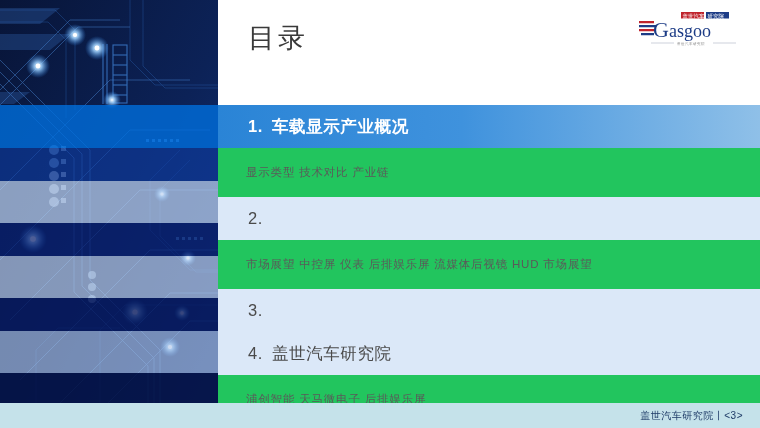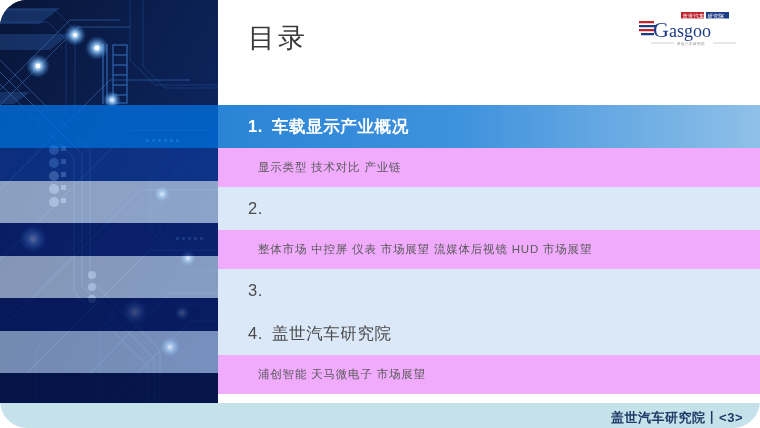--- a/index.html
+++ b/index.html
@@ -12,21 +12,20 @@
     height: 428px;
     overflow: hidden;
     font-family: "Liberation Sans", "DejaVu Sans", sans-serif;
   }
   .slide {
     position: relative;
     width: 760px;
     height: 428px;
     background: #ffffff;
     overflow: hidden;
-    border-radius: 27px;
   }
 
   
   .tech-panel {
     position: absolute;
     left: 0; top: 0;
     width: 218px;
     height: 403px;
     overflow: hidden;
     background: #0a1b4a;
@@ -89,49 +88,49 @@
     letter-spacing: 0.6px;
     background: #dbe8f8;
   }
   .row-main.active {
     background: linear-gradient(90deg, #2a84d6 0%, #3f92dd 45%, #8fc0e8 100%);
     color: #ffffff;
     font-weight: bold;
   }
   .row-sub {
     position: relative;
-    height: 39px;
+    height: 49px;
     display: flex;
     align-items: center;
-    padding-left: 40px;
+    padding-left: 28px;
     box-sizing: border-box;
     font-size: 11.5px;
     color: #5a5a5a;
     letter-spacing: 0.8px;
-    background: #f0abfc;
+    background: #22c55e;
   }
   .row-num { margin-right: 9px; }
 
   
   .footer-bar {
     position: absolute;
     left: 0;
     top: 403px;
     width: 760px;
     height: 25px;
     background: #c5e2ea;
   }
   .footer-text {
     position: absolute;
     right: 17px;
     top: 409px;
-    font-size: 13px;
+    font-size: 10px;
     color: #1d3a66;
     letter-spacing: 0.5px;
-    font-weight: bold;
+    font-weight: normal;
   }
 </style>
 </head>
 <body>
 
 <div class="slide">
 
   <div class="tech-panel">
     <svg class="tech-svg" width="218" height="403" viewBox="0 0 218 403">
       <defs>
@@ -287,33 +286,33 @@
       <span>车载显示产业概况</span>
     </div>
     <div class="row-sub">
       <span>显示类型  技术对比  产业链</span>
     </div>
 
     <div class="row-main">
       <span class="row-num">2.</span>
     </div>
     <div class="row-sub">
-      <span>整体市场  中控屏  仪表  市场展望  流媒体后视镜  HUD  市场展望</span>
+      <span>市场展望  中控屏  仪表  后排娱乐屏  流媒体后视镜  HUD  市场展望</span>
     </div>
 
     <div class="row-main">
       <span class="row-num">3.</span>
     </div>
 
     <div class="row-main">
       <span class="row-num">4.</span>
       <span>盖世汽车研究院</span>
     </div>
     <div class="row-sub">
-      <span>浦创智能  天马微电子  市场展望</span>
+      <span>浦创智能  天马微电子  后排娱乐屏</span>
     </div>
 
   </div>
 
   <div class="footer-bar"></div>
   <div class="footer-text">盖世汽车研究院丨&lt;3&gt;</div>
 
 </div>
 
 </body></html>

